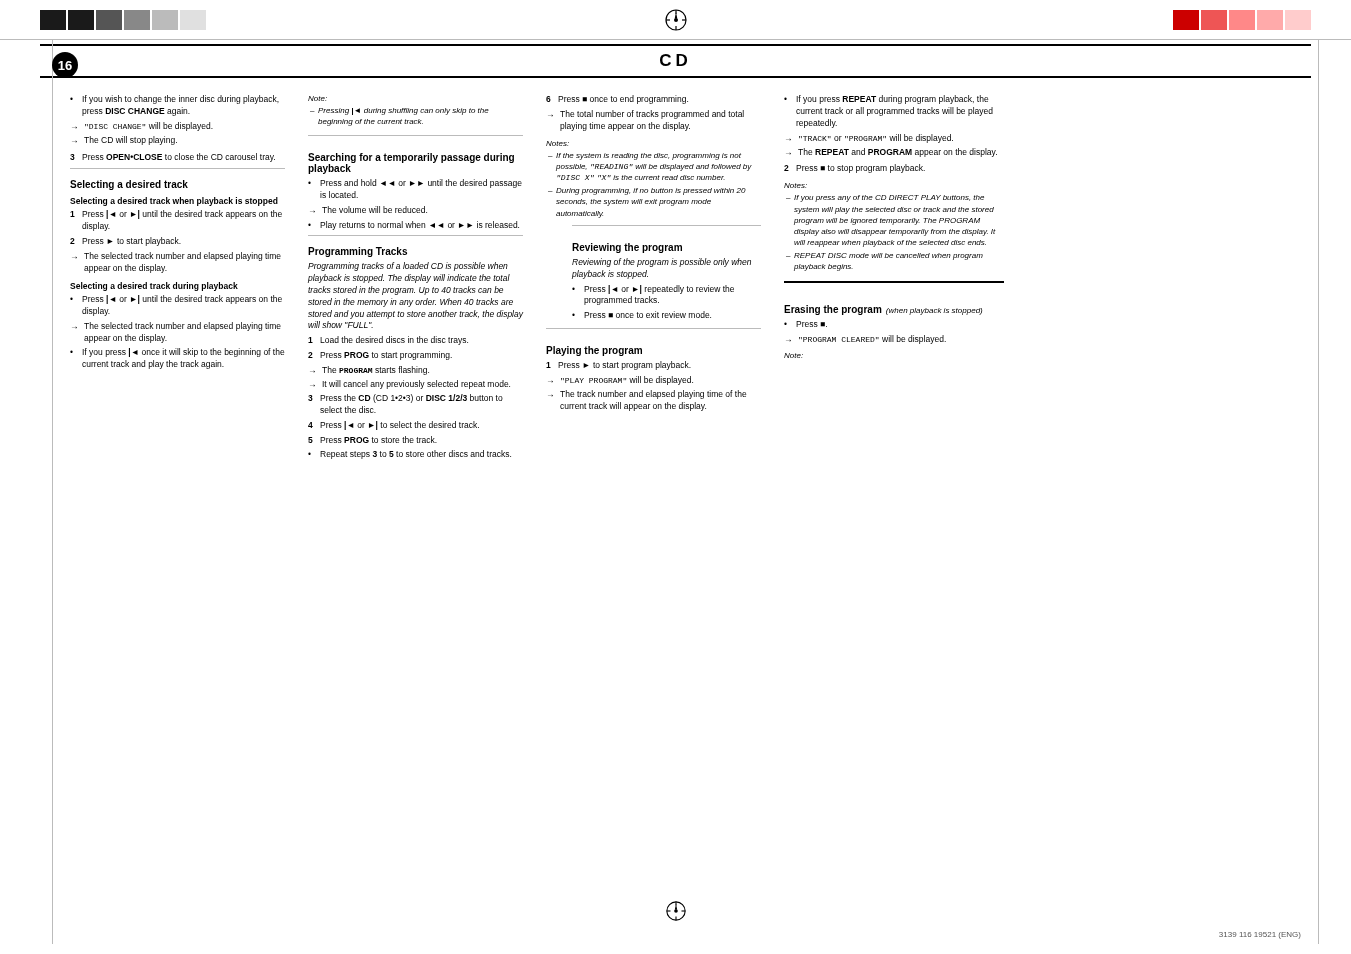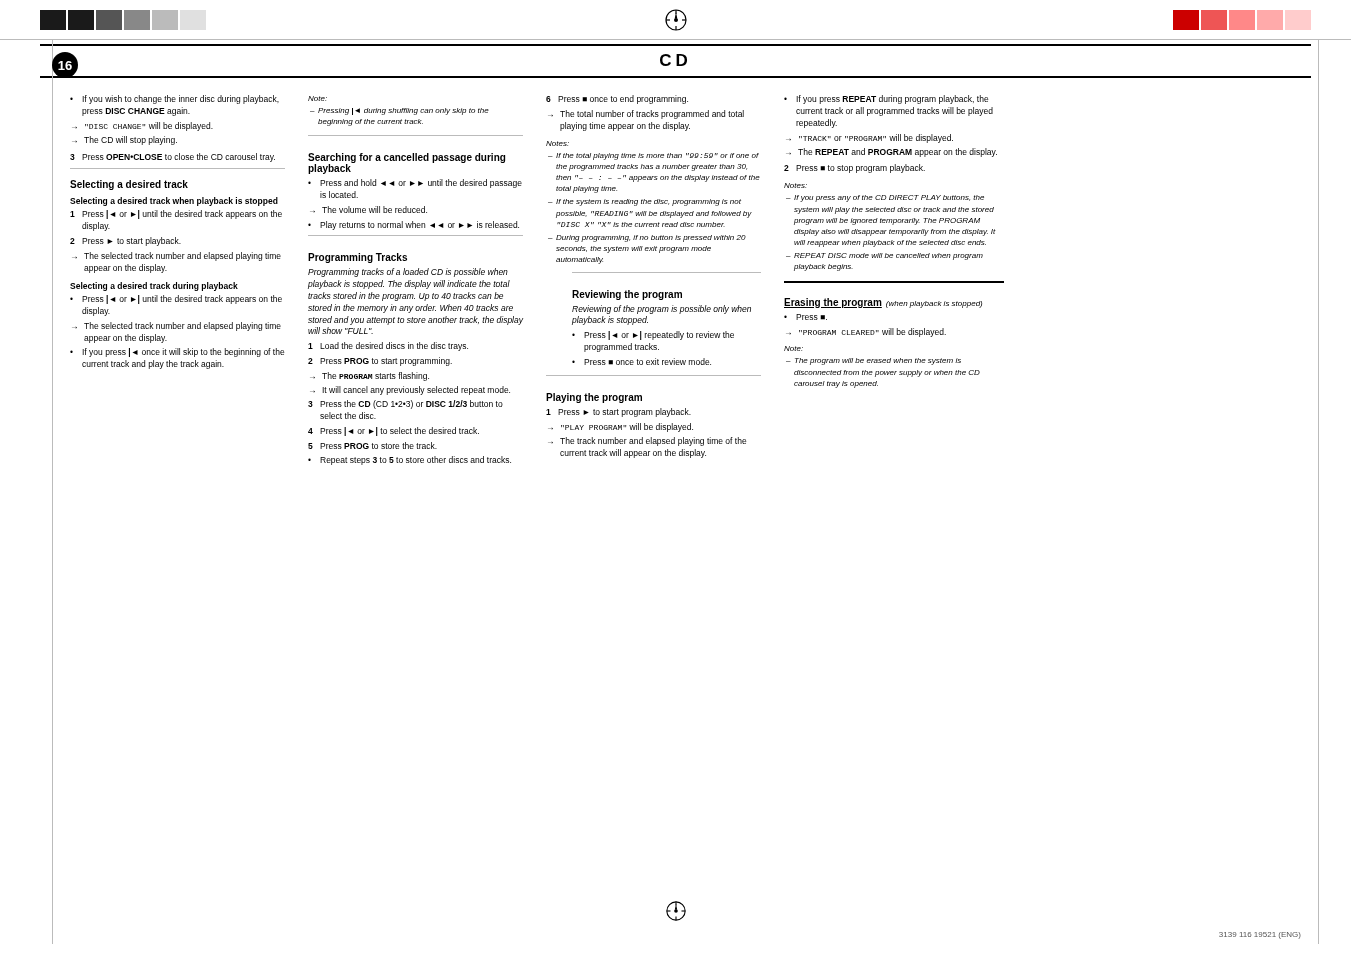--- a/index.html
+++ b/index.html
@@ -273,33 +273,33 @@
       </div>
     </div>
 
     <div class="col2">
       <div style="margin-top:8px;">
         <div class="notes-label"><i>Note:</i></div>
         <div class="note-line"><i>Pressing <b>|◄</b> during shuffling can only skip to the beginning of the current track.</i></div>
       </div>
 
       <div style="margin-top:8px; border-top:1px solid #bbb; padding-top:6px;">
-        <div class="section-title">Searching for a cancelled passage during playback</div>
+        <div class="section-title">Searching for a temporarily passage during playback</div>
         <div class="bullet-row">
           <span class="bullet-dot">•</span>
           <span>Press and hold <b>◄◄</b> or <b>►►</b> until the desired passage is located.</span>
         </div>
         <div class="arrow-line">The volume will be reduced.</div>
         <div class="bullet-row" style="margin-top:3px;">
           <span class="bullet-dot">•</span>
           <span>Play returns to normal when <b>◄◄</b> or <b>►►</b> is released.</span>
         </div>
       </div>
 
-      <div style="border-top:1px solid #bbb; padding-top:6px;">
+      <div style="border-top:1px solid #bbb; ">
         <div class="section-title">Programming Tracks</div>
         <p>Programming tracks of a loaded CD is possible when playback is stopped. The display will indicate the total tracks stored in the program. Up to 40 tracks can be stored in the memory in any order. When 40 tracks are stored and you attempt to store another track, the display will show "FULL".</p>
 
         <div class="step-row">
           <span class="step-num">1</span>
           <span>Load the desired discs in the disc trays.</span>
         </div>
         <div class="step-row">
           <span class="step-num">2</span>
           <span>Press <b>PROG</b> to start programming.</span>
@@ -329,21 +329,20 @@
       <div style="margin-top:8px;">
         <div class="step-row">
           <span class="step-num">6</span>
           <span>Press <b>■</b> once to end programming.</span>
         </div>
         <div class="arrow-line">The total number of tracks programmed and total playing time appear on the display.</div>
       </div>
 
       <div style="margin-top:6px;">
         <div class="notes-label"><i>Notes:</i></div>
-        <div class="note-line"><i>If the total playing time is more than <span class="mono">"99:59"</span> or if one of the programmed tracks has a number greater than 30, then <span class="mono">"– – : – –"</span> appears on the display instead of the total playing time.</i></div>
         <div class="note-line"><i>If the system is reading the disc, programming is not possible, <span class="mono">"READING"</span> will be displayed and followed by <span class="mono">"DISC X"</span> <span class="mono">"X"</span> is the current read disc number.</i></div>
         <div class="note-line"><i>During programming, if no button is pressed within 20 seconds, the system will exit program mode automatically.</i></div>
       </div>
 
       <div style="margin-top:6px; border-top:1px solid #bbb; padding-top:6px;margin-left:26px;">
         <div class="section-title">Reviewing the program</div>
         <p>Reviewing of the program is possible only when playback is stopped.</p>
         <div class="bullet-row">
           <span class="bullet-dot">•</span>
           <span>Press <b>|◄</b> or <b>►|</b> repeatedly to review the programmed tracks.</span>
@@ -382,33 +381,32 @@
       </div>
 
       <div style="margin-top:6px;">
         <div class="notes-label"><i>Notes:</i></div>
         <div class="note-line"><i>If you press any of the CD DIRECT PLAY buttons, the system will play the selected disc or track and the stored program will be ignored temporarily. The PROGRAM display also will disappear temporarily from the display. It will reappear when playback of the selected disc ends.</i></div>
         <div class="note-line"><i>REPEAT DISC mode will be cancelled when program playback begins.</i></div>
       </div>
 
       <div style="margin-top:8px; border-top:2px solid #000; padding-top:6px;">
         <div style="display:flex; gap:4px; align-items:baseline;">
-          <span class="section-title" style="margin-top:8px;text-decoration:underline;">Erasing the program</span>
+          <span class="section-title" style="margin-top:15px;">Erasing the program</span>
           <span style="font-size:8px; font-style:italic;">(when playback is stopped)</span>
         </div>
         <div class="bullet-row">
           <span class="bullet-dot">•</span>
           <span>Press <b>■</b>.</span>
         </div>
         <div class="arrow-line"><span class="mono">"PROGRAM CLEARED"</span> will be displayed.</div>
       </div>
 
       <div style="margin-top:6px;">
         <div class="notes-label"><i>Note:</i></div>
-        <div class="note-line"><i>The program will be erased when the system is disconnected from the power supply or when the CD carousel tray is opened.</i></div>
       </div>
     </div>
 
   </div>
 
   <div style="text-align:center; position:absolute; bottom:30px; left:50%; transform:translateX(-50%);">
     <svg width="22" height="22" viewBox="0 0 24 24">
       <circle cx="12" cy="12" r="10" fill="none" stroke="#000" stroke-width="1.2"></circle>
       <circle cx="12" cy="12" r="2" fill="#000"></circle>
       <line x1="12" y1="2" x2="12" y2="6" stroke="#000" stroke-width="1.2"></line>

